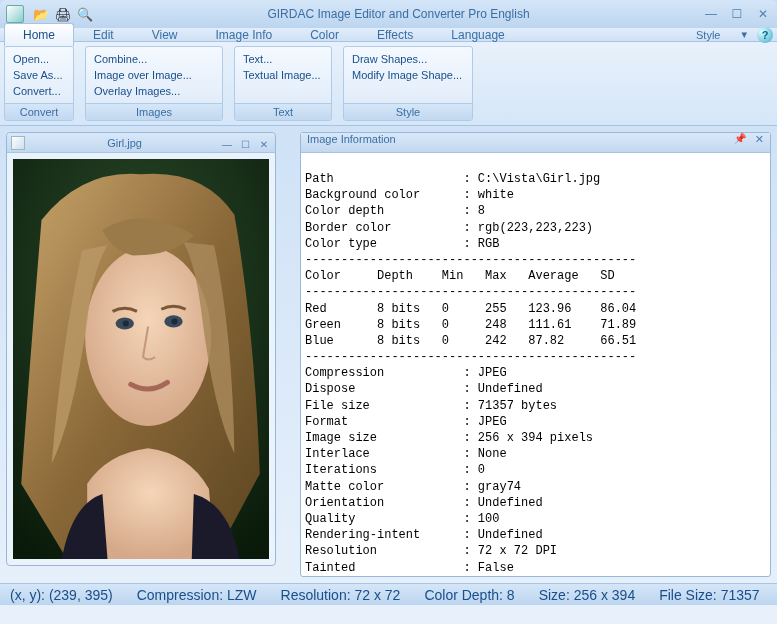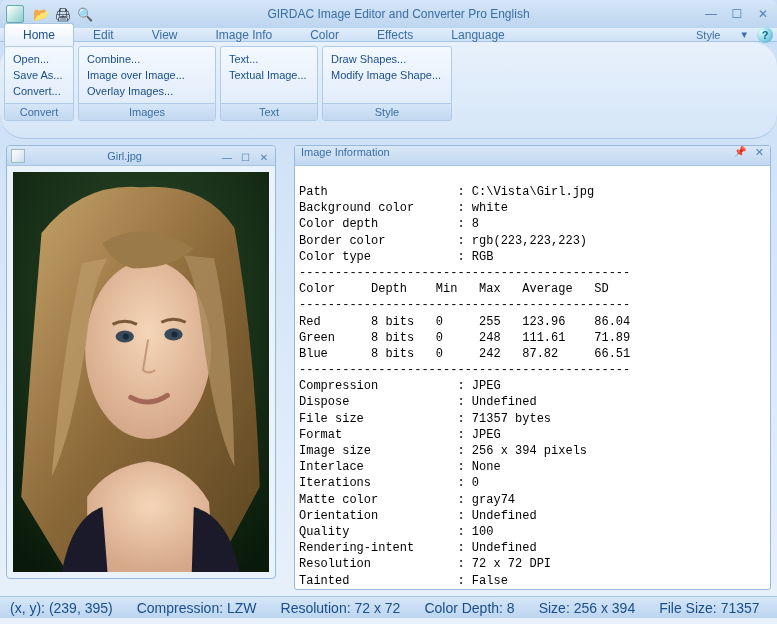--- a/index.html
+++ b/index.html
@@ -13,27 +13,27 @@
 .win-controls { display: flex; gap: 10px; }
 .win-controls span { width: 16px; height: 14px; color: #527eb4; font-size: 12px; cursor: pointer; display: inline-flex; align-items: center; justify-content: center; }
 
 .menubar { height: 14px; display: flex; align-items: center; padding: 0 4px; background: linear-gradient(to bottom,#e1edfb,#cfe1f5); border-bottom: 1px solid #a7c4e2; }
 .tab { padding: 4px 18px; font-size: 12px; color: #3a6ea5; cursor: pointer; border: 1px solid transparent; border-radius: 3px 3px 0 0; }
 .tab.active { background: linear-gradient(to bottom,#fff,#e8f1fb); border-color: #a7c4e2; border-bottom-color: transparent; color: #1a4e8a; }
 .menubar .spacer { flex: 1; }
 .style-btn { font-size: 11px; color: #3a6ea5; padding: 2px 6px; cursor: pointer; display: flex; align-items: center; gap: 21px; }
 .help-icon { width: 16px; height: 16px; border-radius: 50%; background: radial-gradient(circle at 30% 30%, #dff, #4ac); color: #04668a; font-size: 11px; font-weight: bold; display: inline-flex; align-items: center; justify-content: center; margin-left: 4px; cursor: pointer; }
 
-.ribbon { display: flex; padding: 4px 4px 17px 4px; gap: 4px; background: linear-gradient(to bottom,#e8f1fb,#d5e6f8); border-bottom: 1px solid #a7c4e2; border-radius: 25px; }
+.ribbon { display: flex; padding: 4px 4px 4px 4px; gap: 11px; background: linear-gradient(to bottom,#e8f1fb,#d5e6f8); border-bottom: 1px solid #a7c4e2; }
 .ribbon-group { border: 1px solid #b0cbe8; border-radius: 3px; background: linear-gradient(to bottom,#f4f9ff,#dce9f8); display: flex; flex-direction: column; }
 .ribbon-items { padding: 4px 8px; flex: 1; }
 .ribbon-item { font-size: 11px; color: #1a4e8a; padding: 2px 0; cursor: pointer; white-space: nowrap; }
 .ribbon-label { font-size: 11px; color: #3a6ea5; text-align: center; padding: 2px 0; background: linear-gradient(to bottom,#d5e6f8,#c2d8f0); border-top: 1px solid #b0cbe8; border-radius: 0 0 3px 3px; }
 
-.workspace { display: flex; height: 457px; padding: 6px; gap: 18px; }
+.workspace { display: flex; height: 457px; padding: 6px; gap: 24px; }
 .mdi-child { width: 270px; border: 1px solid #97b8db; border-radius: 4px; background: #eaf2fc; display: flex; flex-direction: column; align-self: flex-start; }
 .mdi-title { height: 20px; display: flex; align-items: center; background: linear-gradient(to bottom,#d9e8f8,#c2d8f0); border-bottom: 1px solid #a7c4e2; border-radius: 4px 4px 0 0; padding: 0 4px; }
 .mdi-title .doc-icon { width: 14px; height: 14px; background: linear-gradient(135deg,#fff,#cde); border: 1px solid #9bb; margin-right: 4px; }
 .mdi-title .name { flex: 1; text-align: center; font-size: 11px; color: #3a6ea5; }
 .mdi-controls span { width: 14px; font-size: 10px; color: #527eb4; cursor: pointer; text-align: center; display: inline-block; }
 .image-holder { margin: 6px; background: #000; height: 400px; display: flex; align-items: center; justify-content: center; overflow: hidden; }
 .image-holder svg { width: 100%; height: 100%; }
 
 .info-panel { flex: 1; border: 1px solid #97b8db; border-radius: 3px; background: #fff; display: flex; flex-direction: column; }
 .info-title { height: 20px; background: linear-gradient(to bottom,#d9e8f8,#c2d8f0); border-bottom: 1px solid #a7c4e2; font-size: 11px; color: #3a6ea5; padding: 0 6px; display: flex; align-items: flex-start; }

